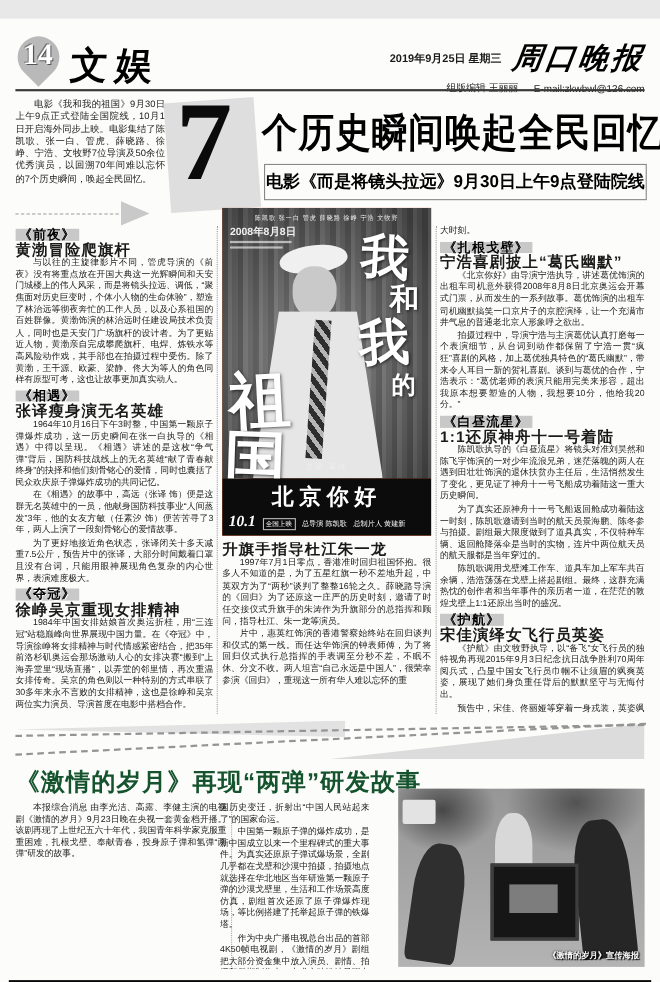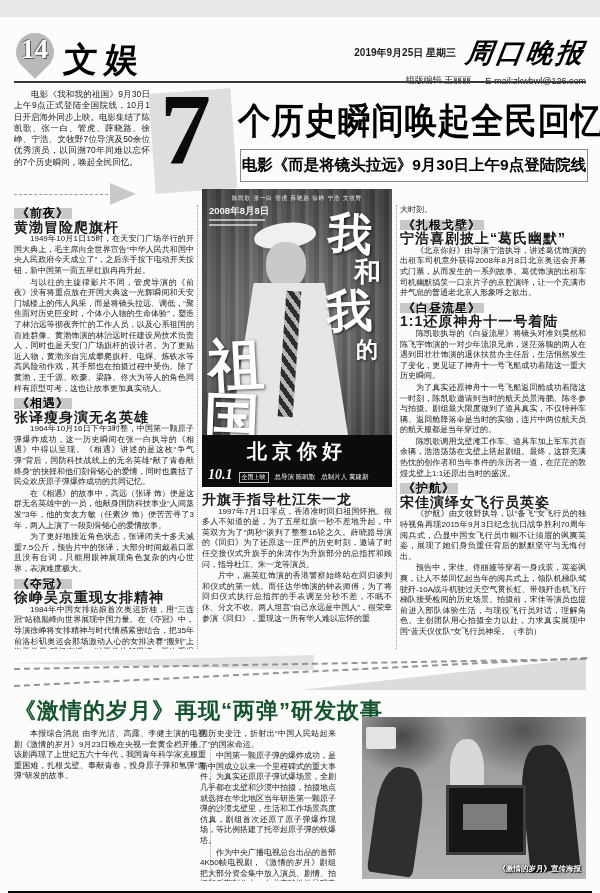--- a/index.html
+++ b/index.html
@@ -145,21 +145,20 @@
   <div class="main-headline">个历史瞬间唤起全民回忆</div>
   <div class="sub-headline">电影《而是将镜头拉远》9月30日上午9点登陆院线</div>
 
   <div class="vrule vr1"></div>
   <div class="vrule vr2"></div>
 
   <div class="col col1">
     <div>
       <div><span class="tagchip">《前夜》</span></div>
       <div class="subhead">黄渤冒险爬旗杆</div>
-      <p class="para">1949年10月1日15时，在天安门广场举行的开国大典上，毛主席向全世界宣告“中华人民共和国中央人民政府今天成立了”，之后亲手按下电动开关按钮，新中国第一面五星红旗冉冉升起。</p>
       <p class="para">与以往的主旋律影片不同，管虎导演的《前夜》没有将重点放在开国大典这一光辉瞬间和天安门城楼上的伟人风采，而是将镜头拉远、调低，“聚焦面对历史巨变时，个体小人物的生命体验”，塑造了林治远等彻夜奔忙的工作人员，以及心系祖国的百姓群像。黄渤饰演的林治远时任建设局技术负责人，同时也是天安门广场旗杆的设计者。为了更贴近人物，黄渤亲自完成攀爬旗杆、电焊、炼铁水等高风险动作戏，其手部也在拍摄过程中受伤。除了黄渤，王千源、欧豪、梁静、佟大为等人的角色同样有原型可考，这也让故事更加真实动人。</p>
     </div>
     <div>
       <div><span class="tagchip">《相遇》</span></div>
       <div class="subhead">张译瘦身演无名英雄</div>
       <p class="para">1964年10月16日下午3时整，中国第一颗原子弹爆炸成功，这一历史瞬间在张一白执导的《相遇》中得以呈现。《相遇》讲述的是这枚“争气弹”背后，国防科技战线上的无名英雄“献了青春献终身”的抉择和他们刻骨铭心的爱情，同时也囊括了民众欢庆原子弹爆炸成功的共同记忆。</p>
       <p class="para">在《相遇》的故事中，高远（张译 饰）便是这群无名英雄中的一员，他献身国防科技事业“人间蒸发”3年，他的女友方敏（任素汐 饰）便苦苦寻了3年，两人上演了一段刻骨铭心的爱情故事。</p>
       <p class="para">为了更好地接近角色状态，张译闭关十多天减重7.5公斤，预告片中的张译，大部分时间戴着口罩且没有台词，只能用眼神展现角色复杂的内心世界，表演难度极大。</p>
     </div>
     <div>
@@ -205,20 +204,21 @@
       <p class="para">片中，惠英红饰演的香港警察始终站在回归谈判和仪式的第一线。而任达华饰演的钟表师傅，为了将回归仪式执行总指挥的手表调至分秒不差，不眠不休、分文不收。两人坦言“自己永远是中国人”，很荣幸参演《回归》，重现这一所有华人难以忘怀的重</p>
     </div>
   </div>
 
   <div class="col col3">
     <p class="para cont">大时刻。</p>
     <div>
       <div><span class="tagchip">《扎根戈壁》</span></div>
       <div class="subhead">宁浩喜剧披上“葛氏幽默”</div>
       <p class="para">《北京你好》由导演宁浩执导，讲述葛优饰演的出租车司机意外获得2008年8月8日北京奥运会开幕式门票，从而发生的一系列故事。葛优饰演的出租车司机幽默搞笑一口京片子的京腔演绎，让一个充满市井气息的普通老北京人形象呼之欲出。</p>
+      <p class="para">拍摄过程中，导演宁浩与主演葛优认真打磨每一个表演细节，从台词到动作都保留了宁浩一贯“疯狂”喜剧的风格，加上葛优独具特色的“葛氏幽默”，带来令人耳目一新的贺礼喜剧。谈到与葛优的合作，宁浩表示：“葛优老师的表演只能用完美来形容，超出我原本想要塑造的人物，我想要10分，他给我20分。”</p>
     </div>
     <div>
       <div><span class="tagchip">《白昼流星》</span></div>
       <div class="subhead">1:1还原神舟十一号着陆</div>
       <p class="para">陈凯歌执导的《白昼流星》将镜头对准刘昊然和陈飞宇饰演的一对少年流浪兄弟，迷茫落魄的两人在遇到田壮壮饰演的退休扶贫办主任后，生活悄然发生了变化，更见证了神舟十一号飞船成功着陆这一重大历史瞬间。</p>
       <p class="para">为了真实还原神舟十一号飞船返回舱成功着陆这一时刻，陈凯歌邀请到当时的航天员景海鹏、陈冬参与拍摄。剧组最大限度做到了道具真实，不仅特种车辆、返回舱降落伞是当时的实物，连片中两位航天员的航天服都是当年穿过的。</p>
       <p class="para">陈凯歌调用戈壁滩工作车、道具车加上军车共百余辆，浩浩荡荡在戈壁上搭起剧组。最终，这群充满热忱的创作者和当年事件的亲历者一道，在茫茫的敦煌戈壁上1:1还原出当时的盛况。</p>
     </div>
     <div>
       <div><span class="tagchip">《护航》</span></div>

